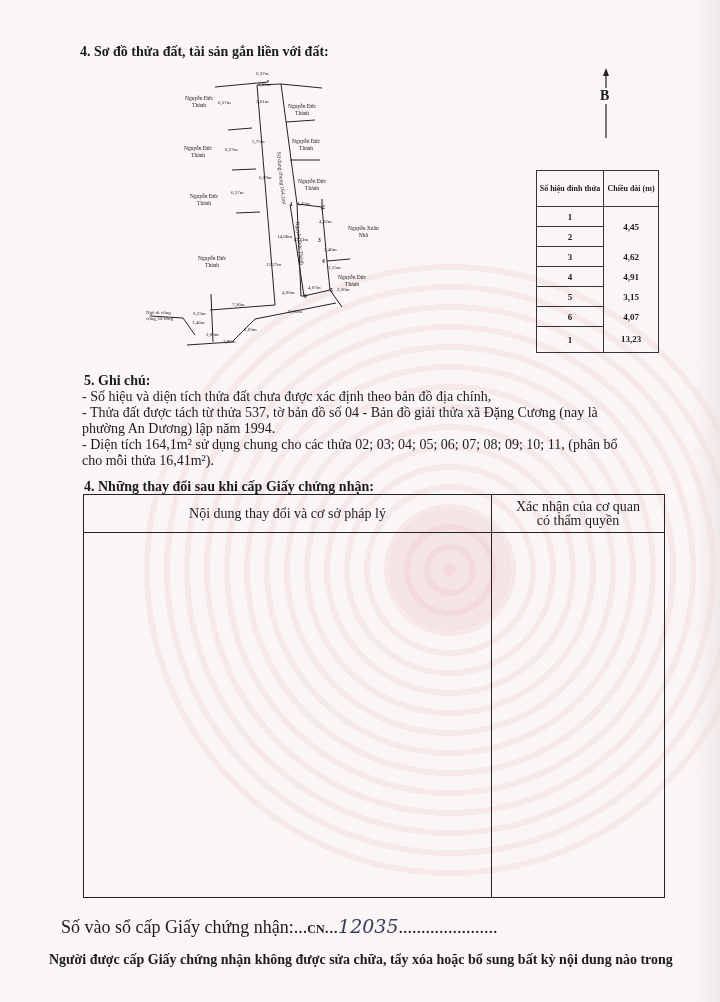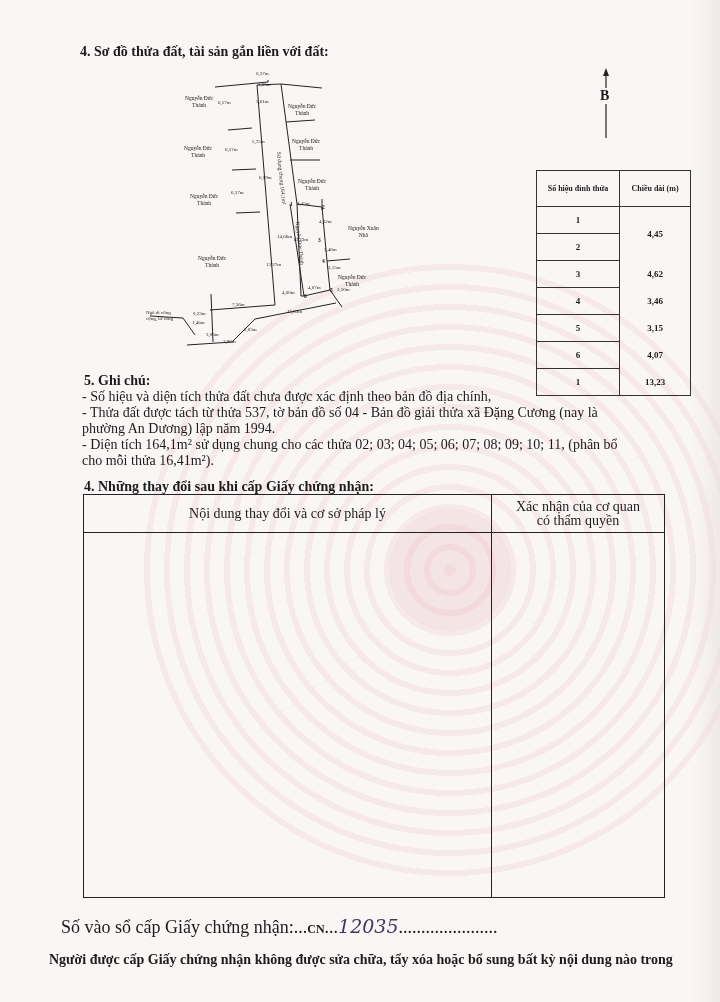--- a/index.html
+++ b/index.html
@@ -13,21 +13,21 @@
     background:
       radial-gradient(circle at center, rgba(222,150,160,0.18) 0 60px, transparent 61px),
       repeating-radial-gradient(circle at center, rgba(220,140,150,0.12) 0 6px, rgba(255,255,255,0) 6px 20px);
     pointer-events:none; }
   .paper-edge { position:absolute; right:0; top:0; width:30px; height:1002px;
     background:linear-gradient(90deg, rgba(255,255,255,0), rgba(230,220,220,0.5)); }
   .abs { position:absolute; }
   .h-section { font-weight:bold; font-size:14px; }
   .note-line { font-size:14px; line-height:16px; }
   .len-table { position:absolute; left:536px; top:170px; border-collapse:collapse; font-size:9px; font-weight:bold; }
-  .len-table td { border:1px solid #333; text-align:center; padding:8px; }
+  .len-table td { border:1px solid #333; text-align:center; padding:0; }
   .changes-table { position:absolute; left:83px; top:494px; width:582px; height:404px; border:1.5px solid #222; border-collapse:collapse; }
   .changes-table th { font-weight:normal; font-size:14px; border:1.5px solid #222; height:35px; line-height:14px; }
   .changes-table td { border:1.5px solid #222; }
   .reg { font-size:18px;margin-left:12px; }
   .hand { font-family:"DejaVu Serif",serif; font-style:italic; font-size:19px; color:#3a3a5a; }
   .footer { font-size:14px; line-height:19px; }
 </style>
 </head>
 <body>
 
@@ -136,21 +136,21 @@
       </tr>
   <tr style="height:20px;">
         <td>2</td>
       </tr>
   <tr style="height:20px;">
         <td>3</td>
         <td style="border-top:none;border-bottom:none;">4,62</td>
       </tr>
   <tr style="height:20px;">
         <td>4</td>
-        <td style="border-top:none;border-bottom:none;">3,46</td>
+        <td style="border-top:none;border-bottom:none;">4,91</td>
       </tr>
   <tr style="height:20px;">
         <td>5</td>
         <td style="border-top:none;border-bottom:none;">3,15</td>
       </tr>
   <tr style="height:20px;">
         <td>6</td>
         <td style="border-top:none;border-bottom:none;">4,07</td>
       </tr>
   <tr style="height:26px;">

